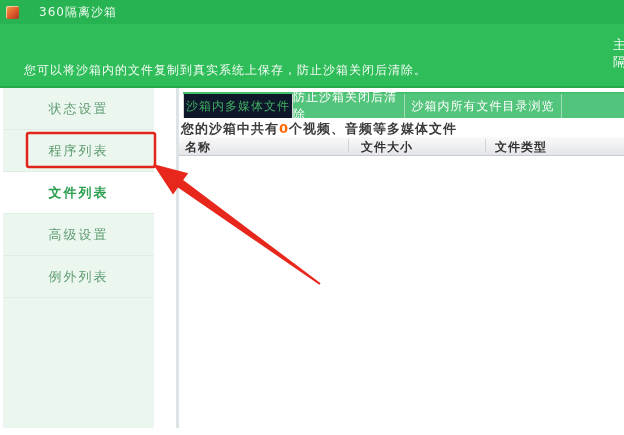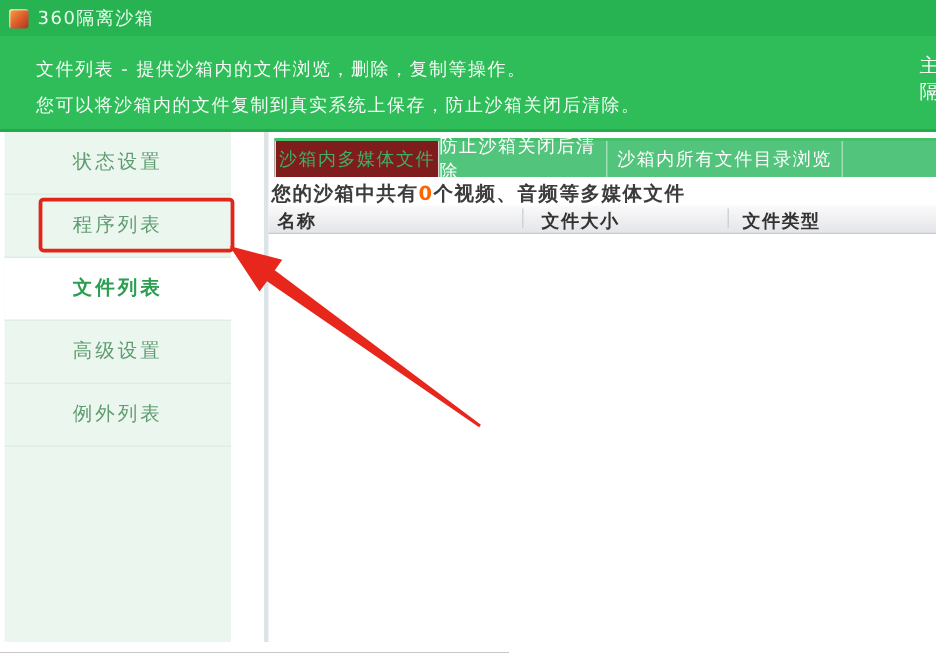--- a/index.html
+++ b/index.html
@@ -5,21 +5,21 @@
   html,body{margin:0;padding:0;background:#9e9e9e;}
   .screen{
     position:relative;width:624px;height:435px;overflow:hidden;background:#ffffff;
     font-family:"DejaVu Sans","Liberation Sans",sans-serif;
     -webkit-font-smoothing:antialiased;
   }
   
   .titlebar{
     position:absolute;left:0;top:0;width:624px;height:24px;
     background:var(--green-titlebar,#27b351);
-    display:flex;align-items:center;gap:6px;padding-left:6px;box-sizing:border-box;
+    display:flex;align-items:center;gap:20px;padding-left:6px;box-sizing:border-box;
   }
   .app-icon{
     width:13px;height:13px;border-radius:2px;flex:0 0 auto;
     background:linear-gradient(135deg,#f2a93e 0%,#dd5a2c 55%,#a83a20 100%);
     box-shadow:inset 1px 1px 0 rgba(255,255,255,.55);
   }
   .title-text{font-size:12px;color:#eafbef;letter-spacing:1px;}
   .header{
     position:absolute;left:0;top:24px;width:624px;height:62px;
     background:var(--green-header,#2ebd58);
@@ -53,21 +53,21 @@
     display:flex;
   }
   .tab{
     height:100%;display:flex;align-items:center;justify-content:center;
     font-size:12px;color:#ffffff;letter-spacing:1px;cursor:default;box-sizing:border-box;
   }
   .tab.t1{width:110px;}
   .tab.t2{width:112px;border-right:1px solid rgba(255,255,255,.45);}
   .tab.t3{width:157px;border-right:1px solid rgba(255,255,255,.45);}
   .tab.active{
-    background:#7f1d1d;color:var(--tab-active-text,#3fae63);
+    background:#0f172a;color:var(--tab-active-text,#3fae63);
     border-left:1px solid #d8d8d8;border-right:1px solid #d8d8d8;
   }
   .summary{
     position:absolute;left:181px;top:120px;font-size:13px;font-weight:600;
     color:#3c3c3c;letter-spacing:1px;white-space:nowrap;
   }
   .summary .count{color:var(--count-orange,#ff6600);}
   .table-header{
     position:absolute;left:179px;top:137px;width:505px;height:18px;
     background:linear-gradient(#fafafa,#e4e5e9);
@@ -87,21 +87,20 @@
 <body>
 
 <div class="screen">
 
   <div class="titlebar">
     <div class="app-icon"></div>
     <div class="title-text">360隔离沙箱</div>
   </div>
 
   <div class="header">
-    <div class="line line1">文件列表 - 提供沙箱内的文件浏览，删除，复制等操作。</div>
     <div class="line line2">您可以将沙箱内的文件复制到真实系统上保存，防止沙箱关闭后清除。</div>
   </div>
   <div class="edge-clip edge-top">主</div>
   <div class="edge-clip edge-bottom">隔</div>
 
   <div class="sidebar">
     <div class="side-item">状态设置</div>
     <div class="side-item">程序列表</div>
     <div class="side-item selected">文件列表</div>
     <div class="side-item">高级设置</div>

